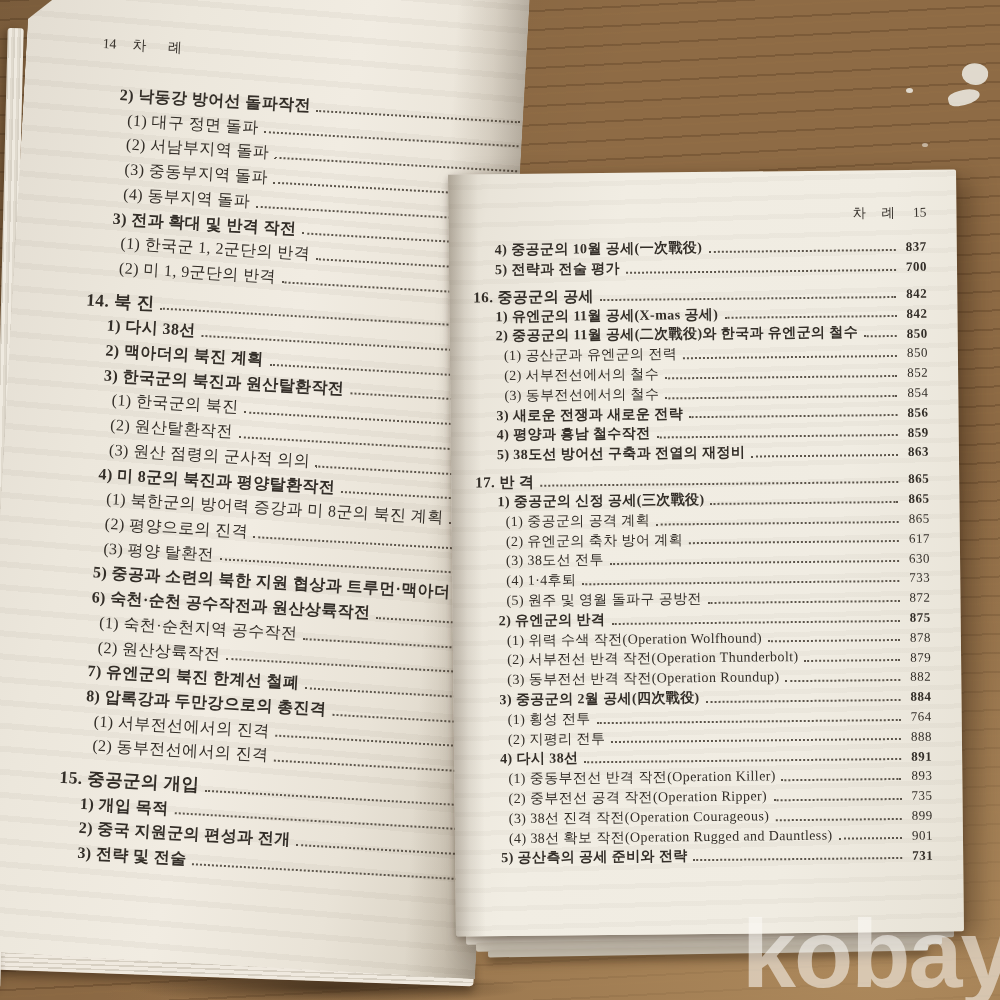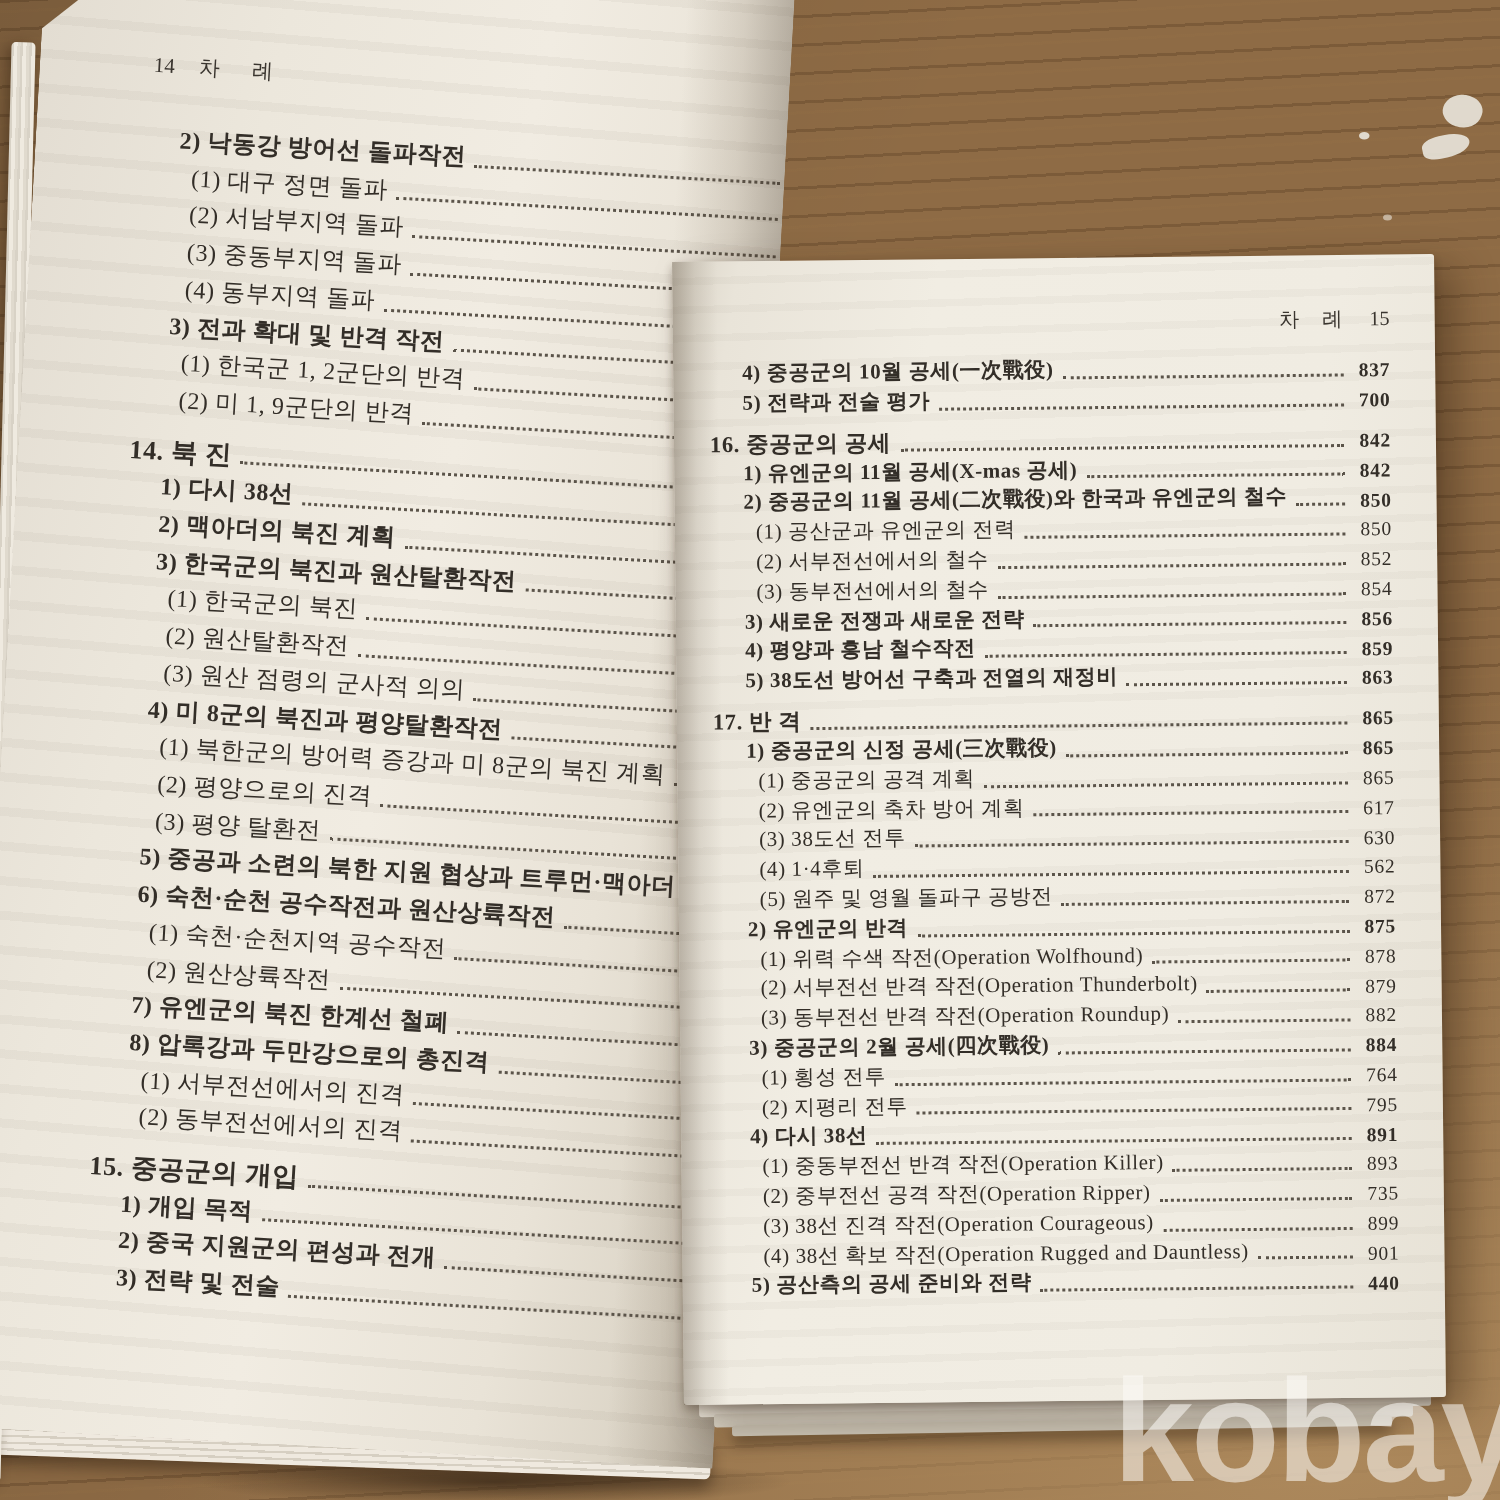--- a/index.html
+++ b/index.html
@@ -359,21 +359,21 @@
     <span class="pg">617</span>
   </div>
           <div class="row lvl3">
     <span class="lbl">(3) 38도선 전투</span>
     <span class="leader"></span>
     <span class="pg">630</span>
   </div>
           <div class="row lvl3">
     <span class="lbl">(4) 1·4후퇴</span>
     <span class="leader"></span>
-    <span class="pg">562</span>
+    <span class="pg">733</span>
   </div>
           <div class="row lvl3">
     <span class="lbl">(5) 원주 및 영월 돌파구 공방전</span>
     <span class="leader"></span>
     <span class="pg">872</span>
   </div>
           <div class="row lvl2">
     <span class="lbl">2) 유엔군의 반격</span>
     <span class="leader"></span>
     <span class="pg">875</span>
@@ -399,21 +399,21 @@
     <span class="pg">884</span>
   </div>
           <div class="row lvl3">
     <span class="lbl">(1) 횡성 전투</span>
     <span class="leader"></span>
     <span class="pg">764</span>
   </div>
           <div class="row lvl3">
     <span class="lbl">(2) 지평리 전투</span>
     <span class="leader"></span>
-    <span class="pg">795</span>
+    <span class="pg">888</span>
   </div>
           <div class="row lvl2">
     <span class="lbl">4) 다시 38선</span>
     <span class="leader"></span>
     <span class="pg">891</span>
   </div>
           <div class="row lvl3">
     <span class="lbl">(1) 중동부전선 반격 작전(Operation Killer)</span>
     <span class="leader"></span>
     <span class="pg">893</span>
@@ -429,20 +429,20 @@
     <span class="pg">899</span>
   </div>
           <div class="row lvl3">
     <span class="lbl">(4) 38선 확보 작전(Operation Rugged and Dauntless)</span>
     <span class="leader"></span>
     <span class="pg">901</span>
   </div>
           <div class="row lvl2">
     <span class="lbl">5) 공산측의 공세 준비와 전략</span>
     <span class="leader"></span>
-    <span class="pg">440</span>
+    <span class="pg">731</span>
   </div>
         </div>
     </div>
   </div>
 
   <div class="watermark">kobay</div>
 </div>
 
 </body></html>

